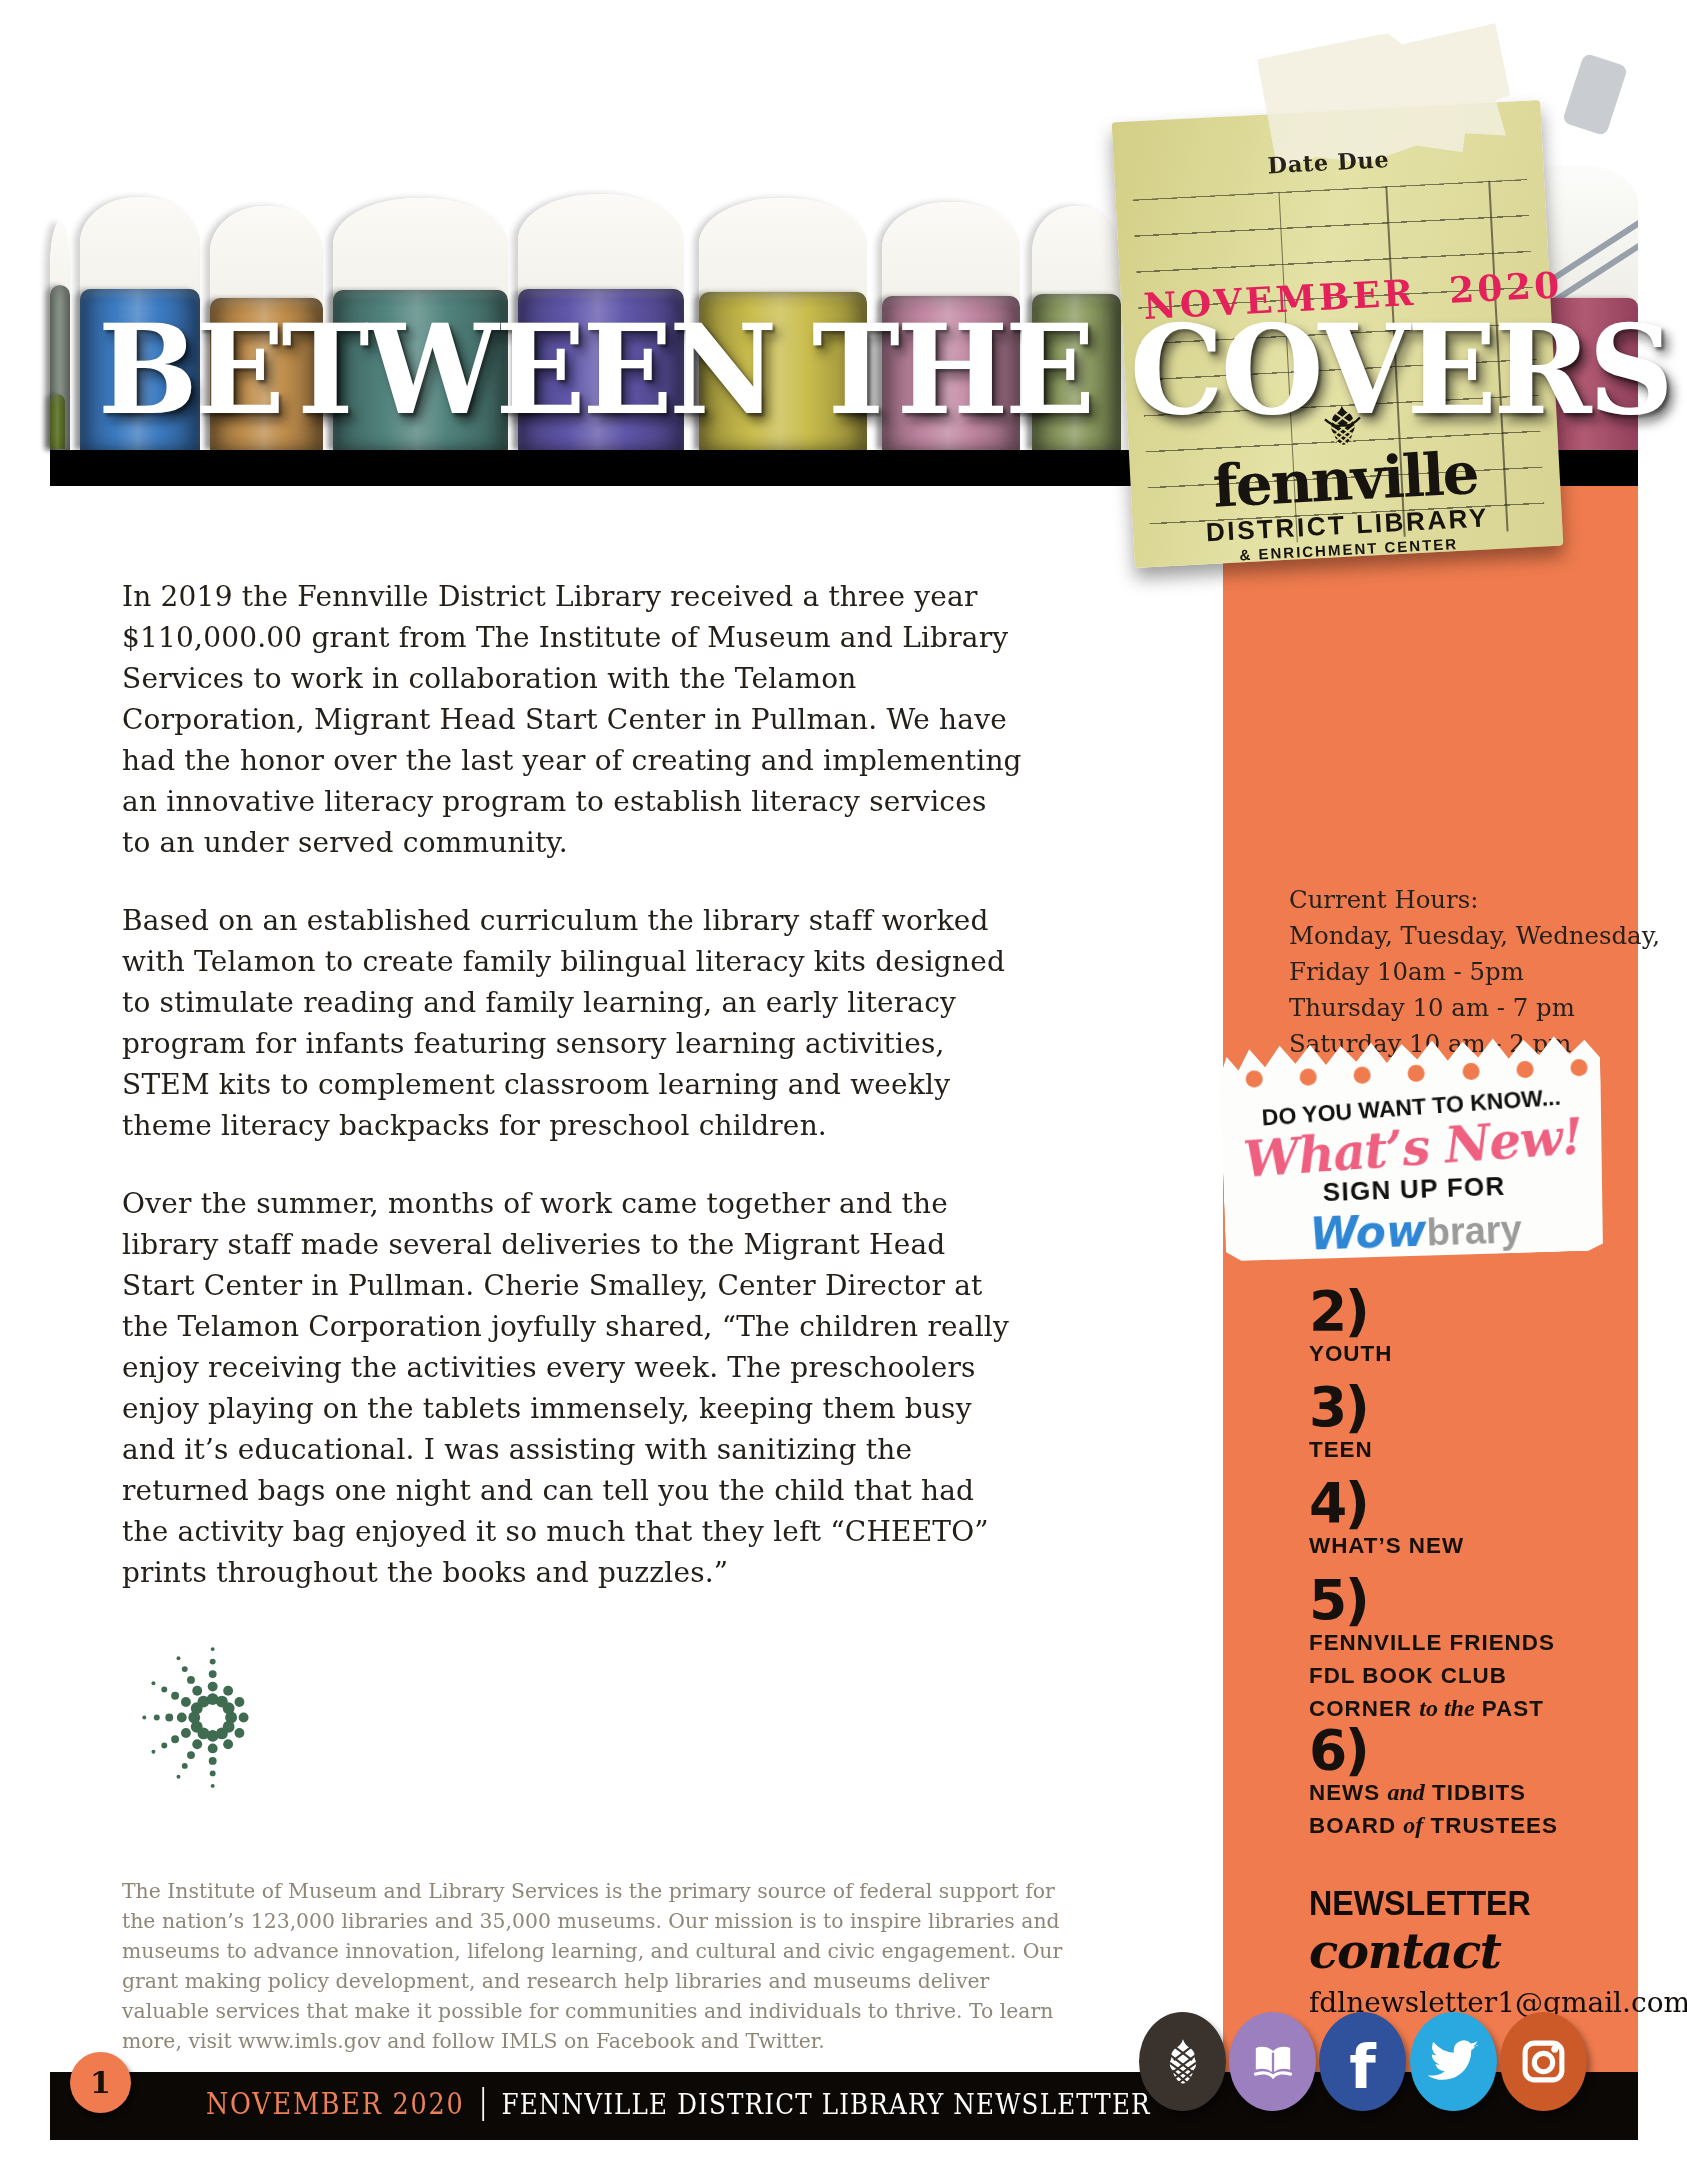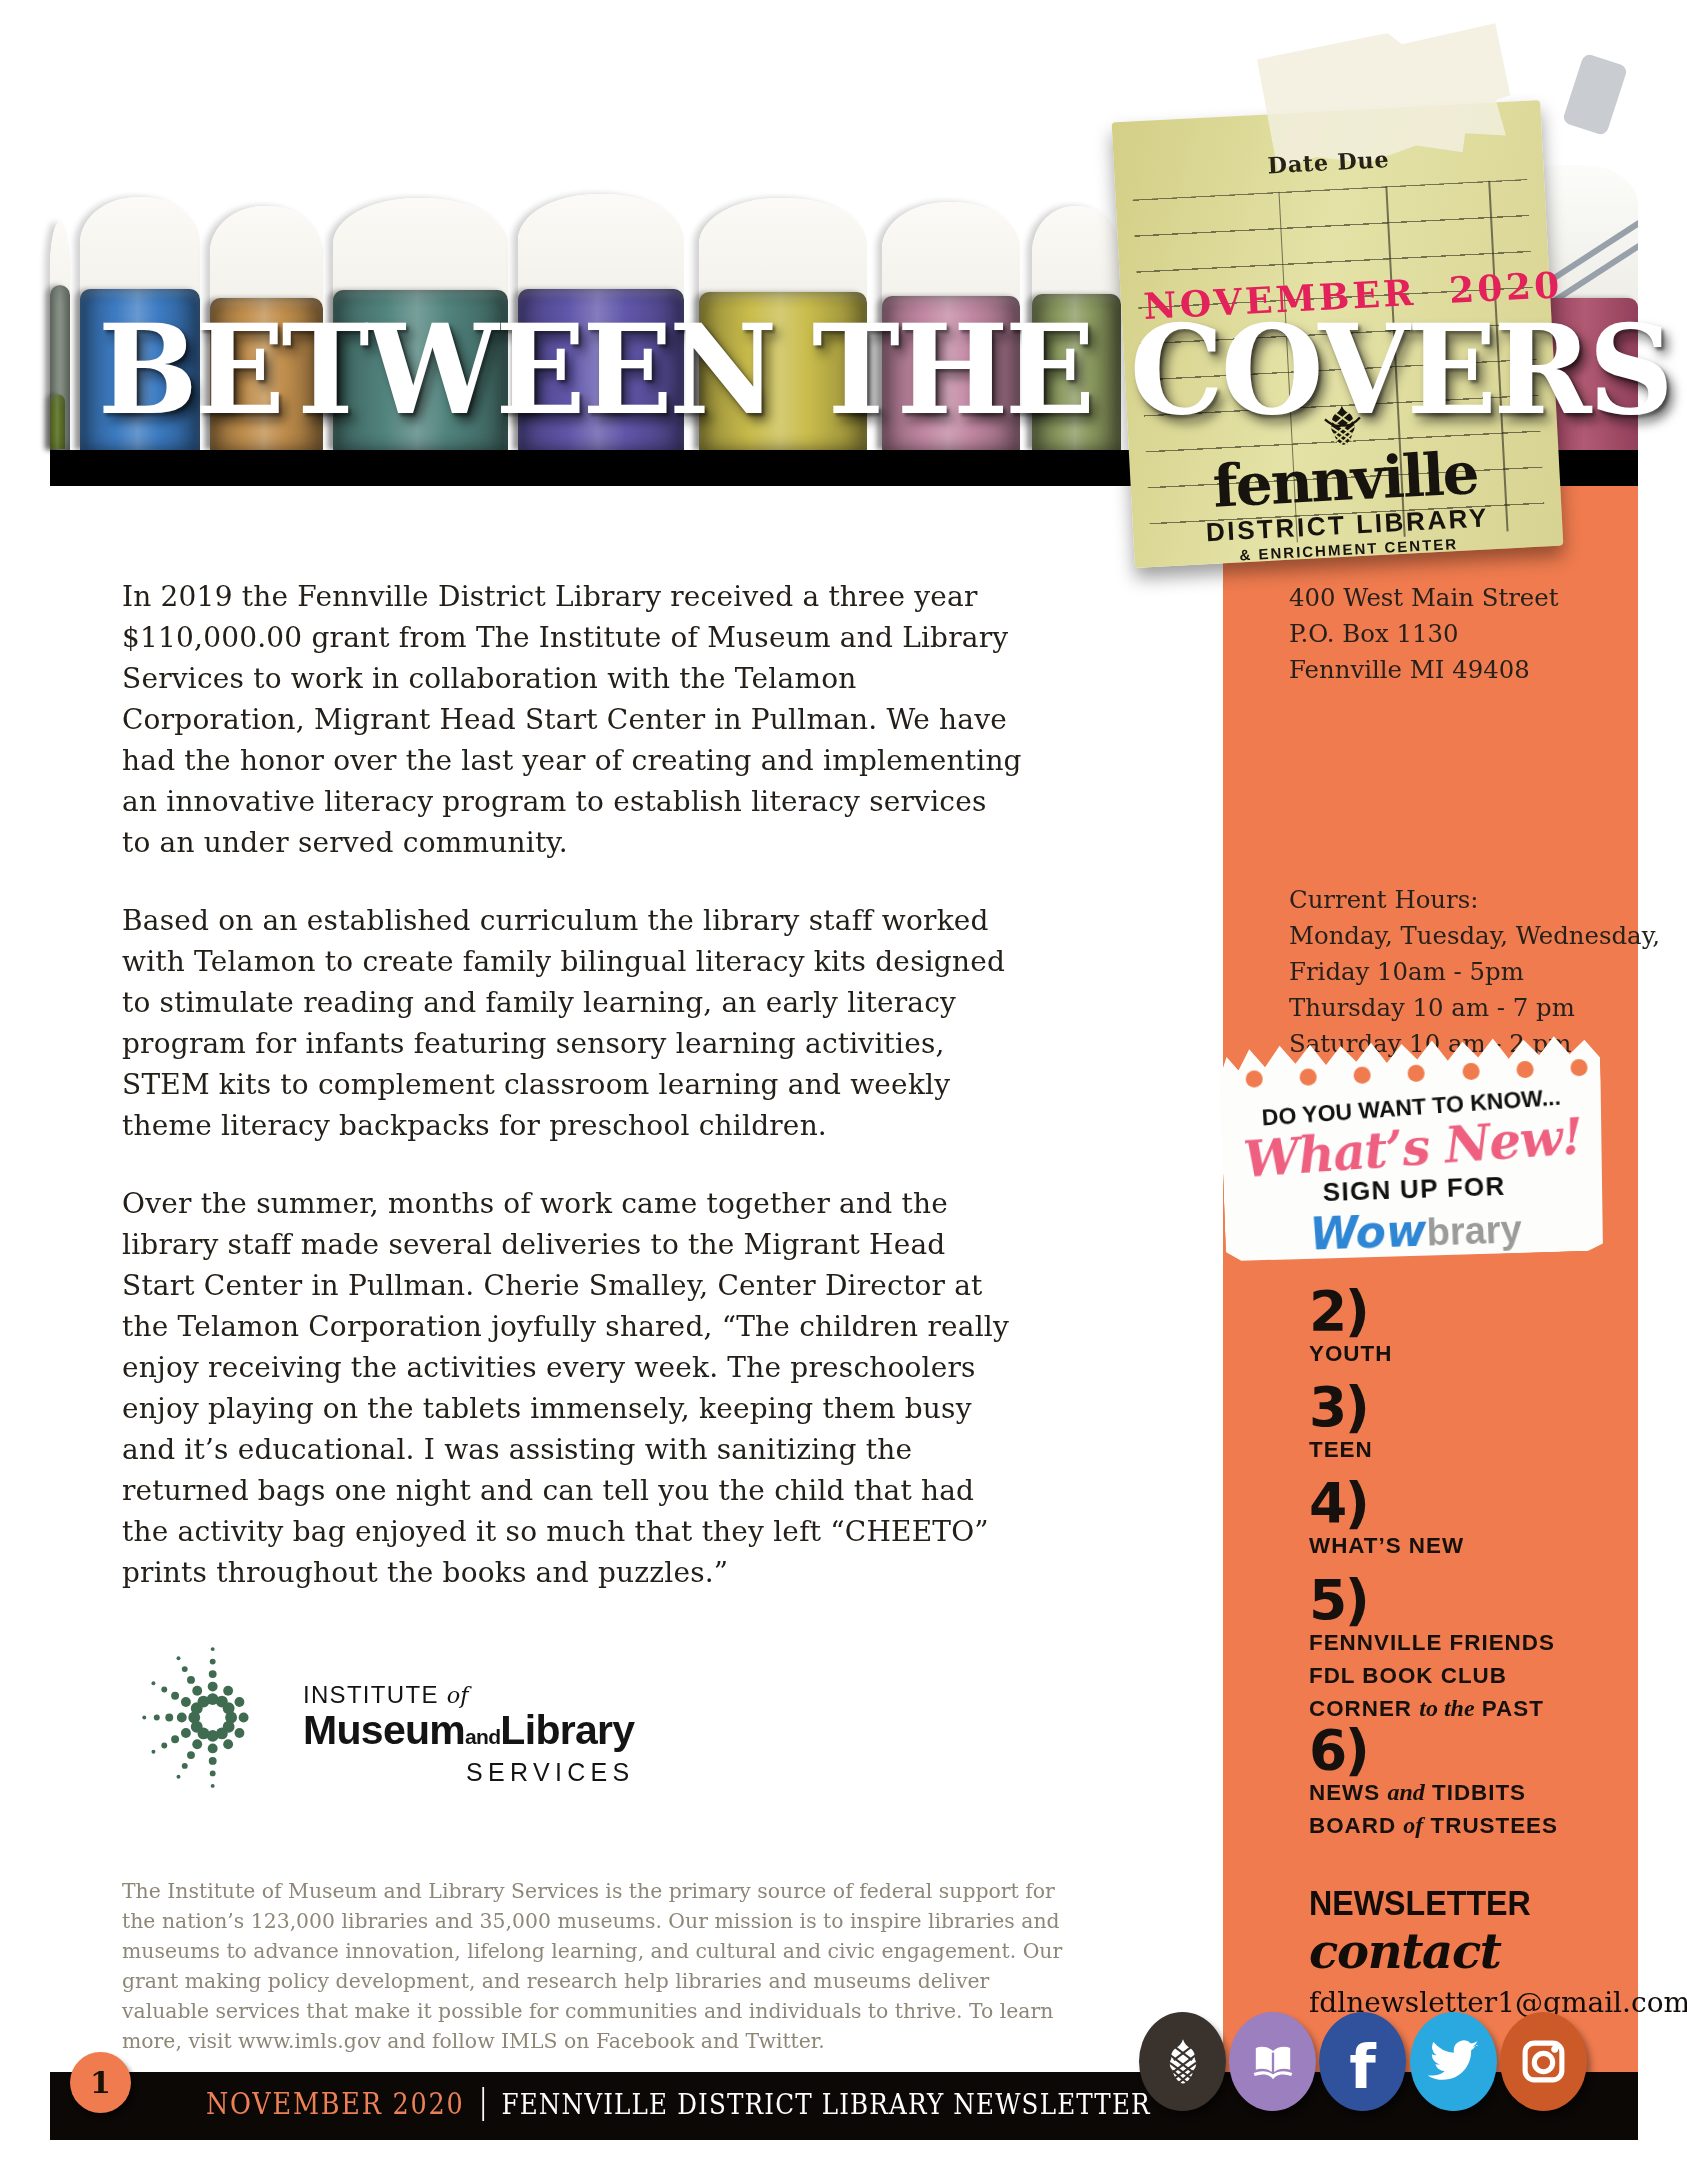--- a/index.html
+++ b/index.html
@@ -182,25 +182,20 @@
       <div class="fname">fennville</div>
       <div class="fl2">DISTRICT LIBRARY</div>
       <div class="fl3">&amp; ENRICHMENT CENTER</div>
     </div>
   </div>
 
   <div id="masthead-title">BETWEEN THE COVERS</div>
 
   <div id="panel"></div>
 
-  <div id="addr">
-    <div class="side-line">400 West Main Street</div>
-    <div class="side-line">P.O. Box 1130</div>
-    <div class="side-line">Fennville MI 49408</div>
-  </div>
   <div id="hours">
     <div class="side-line">Current Hours:</div>
     <div class="side-line">Monday, Tuesday, Wednesday,</div>
     <div class="side-line">Friday 10am - 5pm</div>
     <div class="side-line">Thursday 10 am - 7 pm</div>
     <div class="side-line">Saturday 10 am - 2 pm</div>
   </div>
 
   <div id="note">
     <div class="holes">
@@ -294,25 +289,20 @@
         <circle cx="118" cy="102" r="9" fill="#3f6b50"></circle>
         <circle cx="117.99999999999999" cy="83" r="7.5" fill="#3f6b50"></circle>
         <circle cx="117.99999999999999" cy="64" r="6" fill="#3f6b50"></circle>
         <circle cx="117.99999999999999" cy="45" r="4.5" fill="#3f6b50"></circle>
         <circle cx="117.99999999999999" cy="26" r="3" fill="#3f6b50"></circle>
         <circle cx="132" cy="105.75128869403572" r="9" fill="#3f6b50"></circle>
         <circle cx="141.5" cy="89.29680602213139" r="7.5" fill="#3f6b50"></circle>
         <circle cx="142.24871130596426" cy="115.99999999999999" r="9" fill="#3f6b50"></circle>
         <circle cx="158.7031939778686" cy="106.49999999999997" r="7.5" fill="#3f6b50"></circle>
       </svg>
-    <div class="itx">
-      <div class="l1"><span>INSTITUTE </span><i>of</i></div>
-      <div class="l2"><span>Museum</span><span class="and">and</span><span>Library</span></div>
-      <div class="l3">SERVICES</div>
-    </div>
   </div>
 
   <div id="fineprint">The Institute of Museum and Library Services is the primary source of federal support for the nation’s 123,000 libraries and 35,000 museums. Our mission is to inspire libraries and museums to advance innovation, lifelong learning, and cultural and civic engagement. Our grant making policy development, and research help libraries and museums deliver valuable services that make it possible for communities and individuals to thrive. To learn more, visit www.imls.gov and follow IMLS on Facebook and Twitter.</div>
 
   <div id="fbar"></div>
   <div id="pagenum">1</div>
   <div id="ftext">
     <span class="mon">NOVEMBER 2020</span>
     <span class="sep"></span>
     <span class="nlt">FENNVILLE DISTRICT LIBRARY NEWSLETTER</span>

